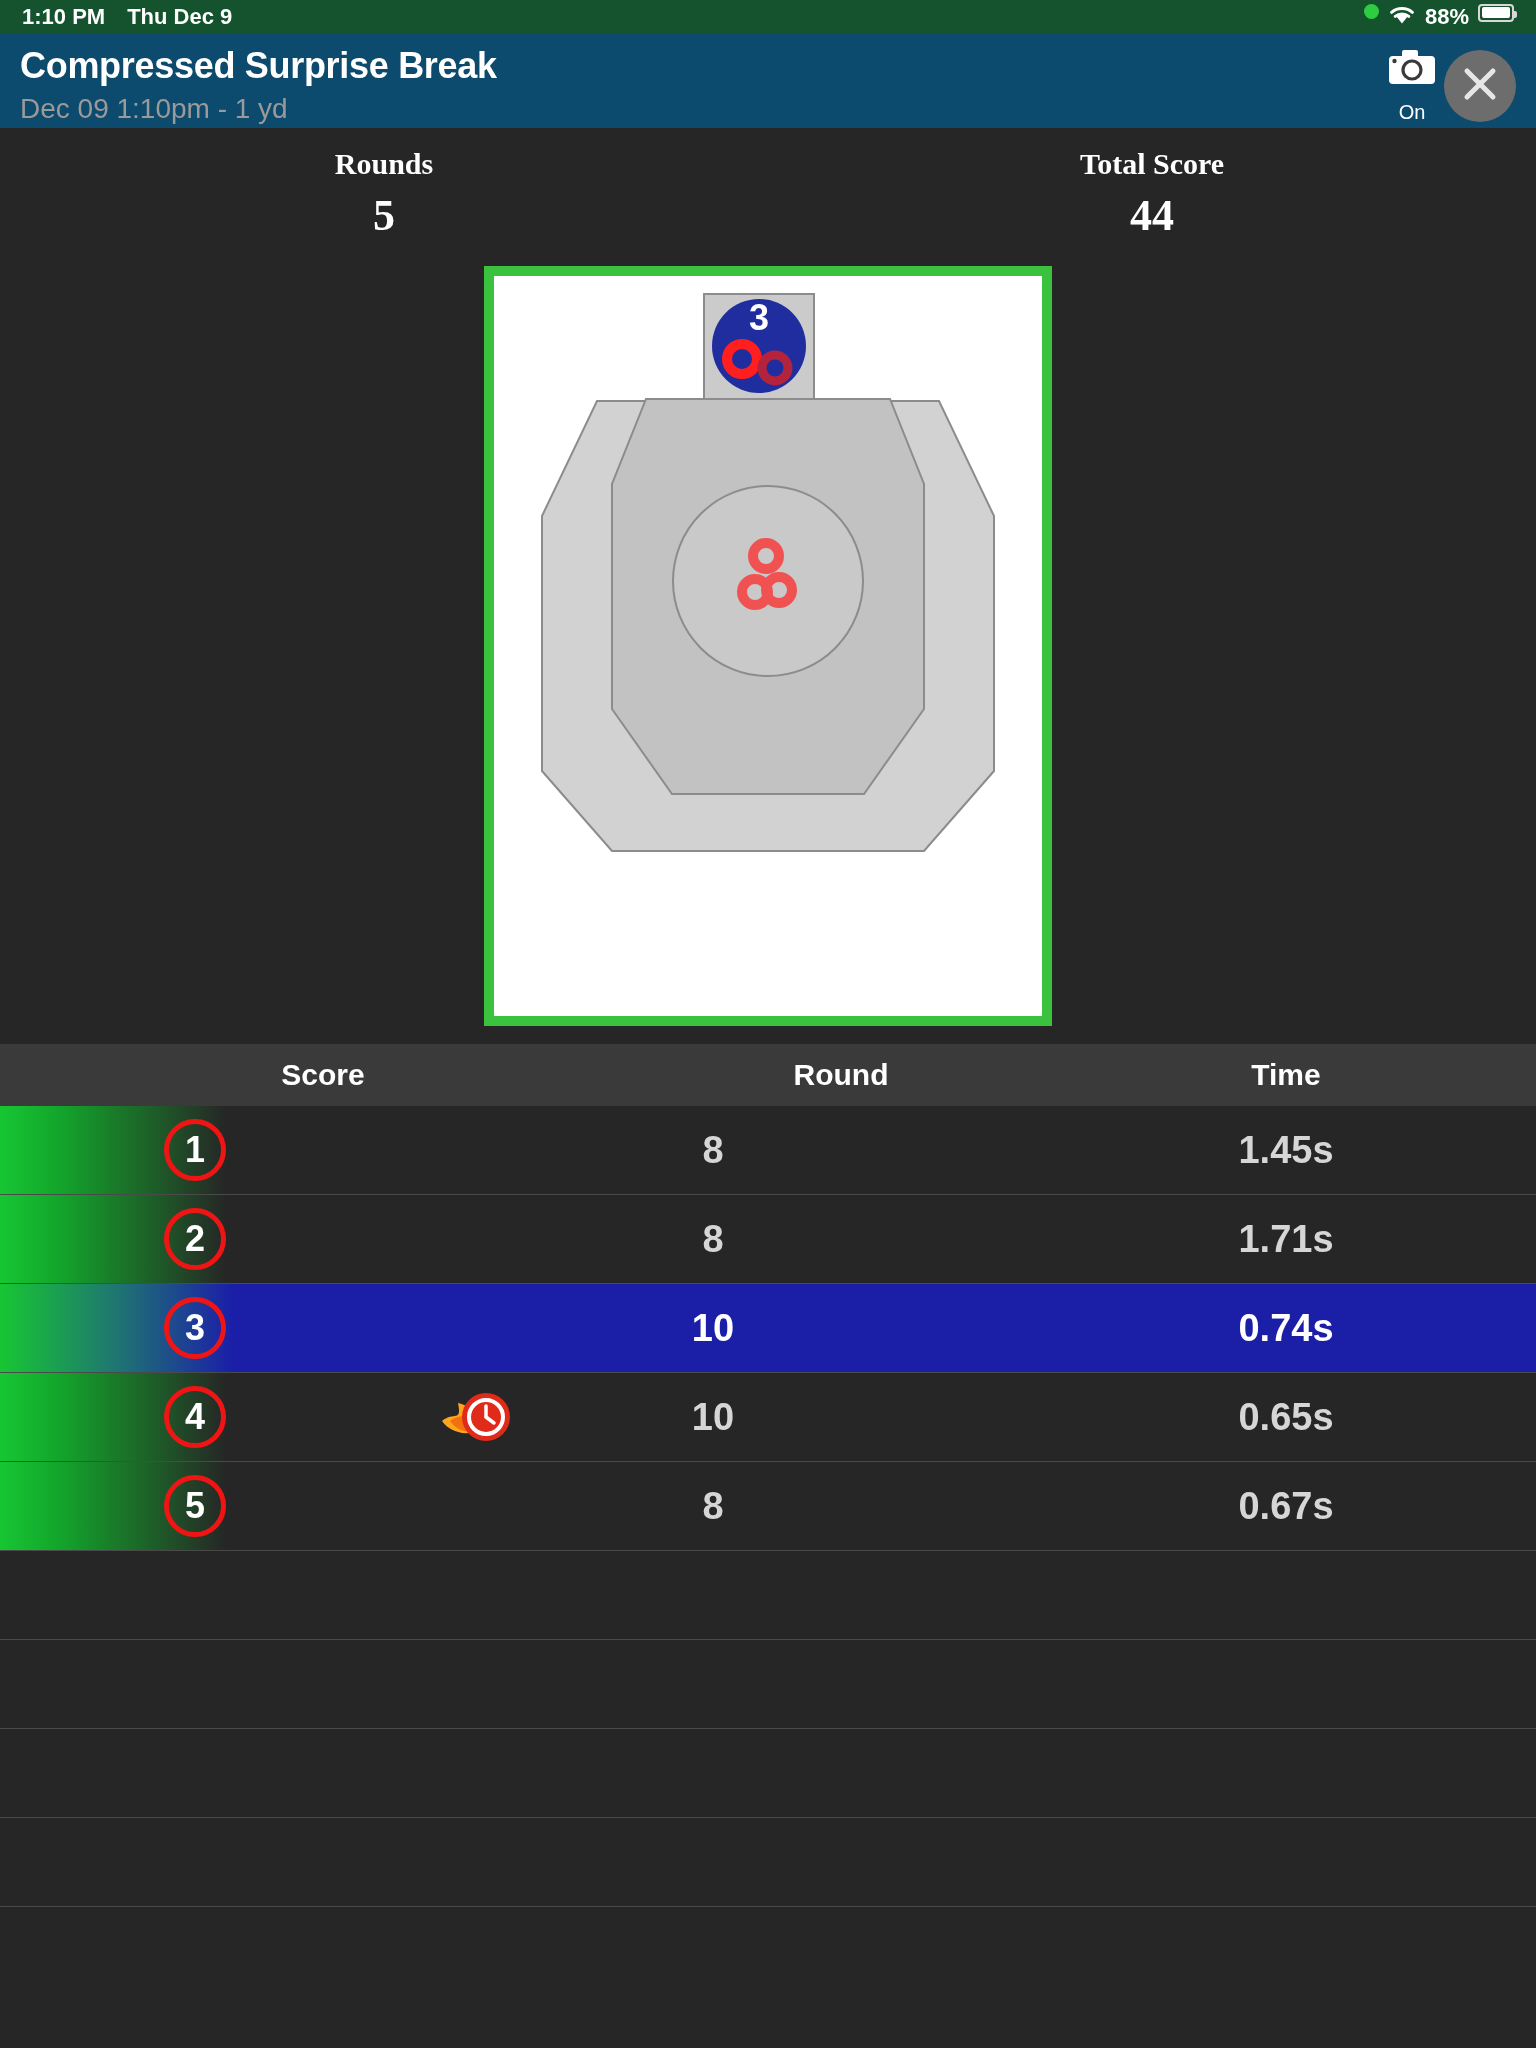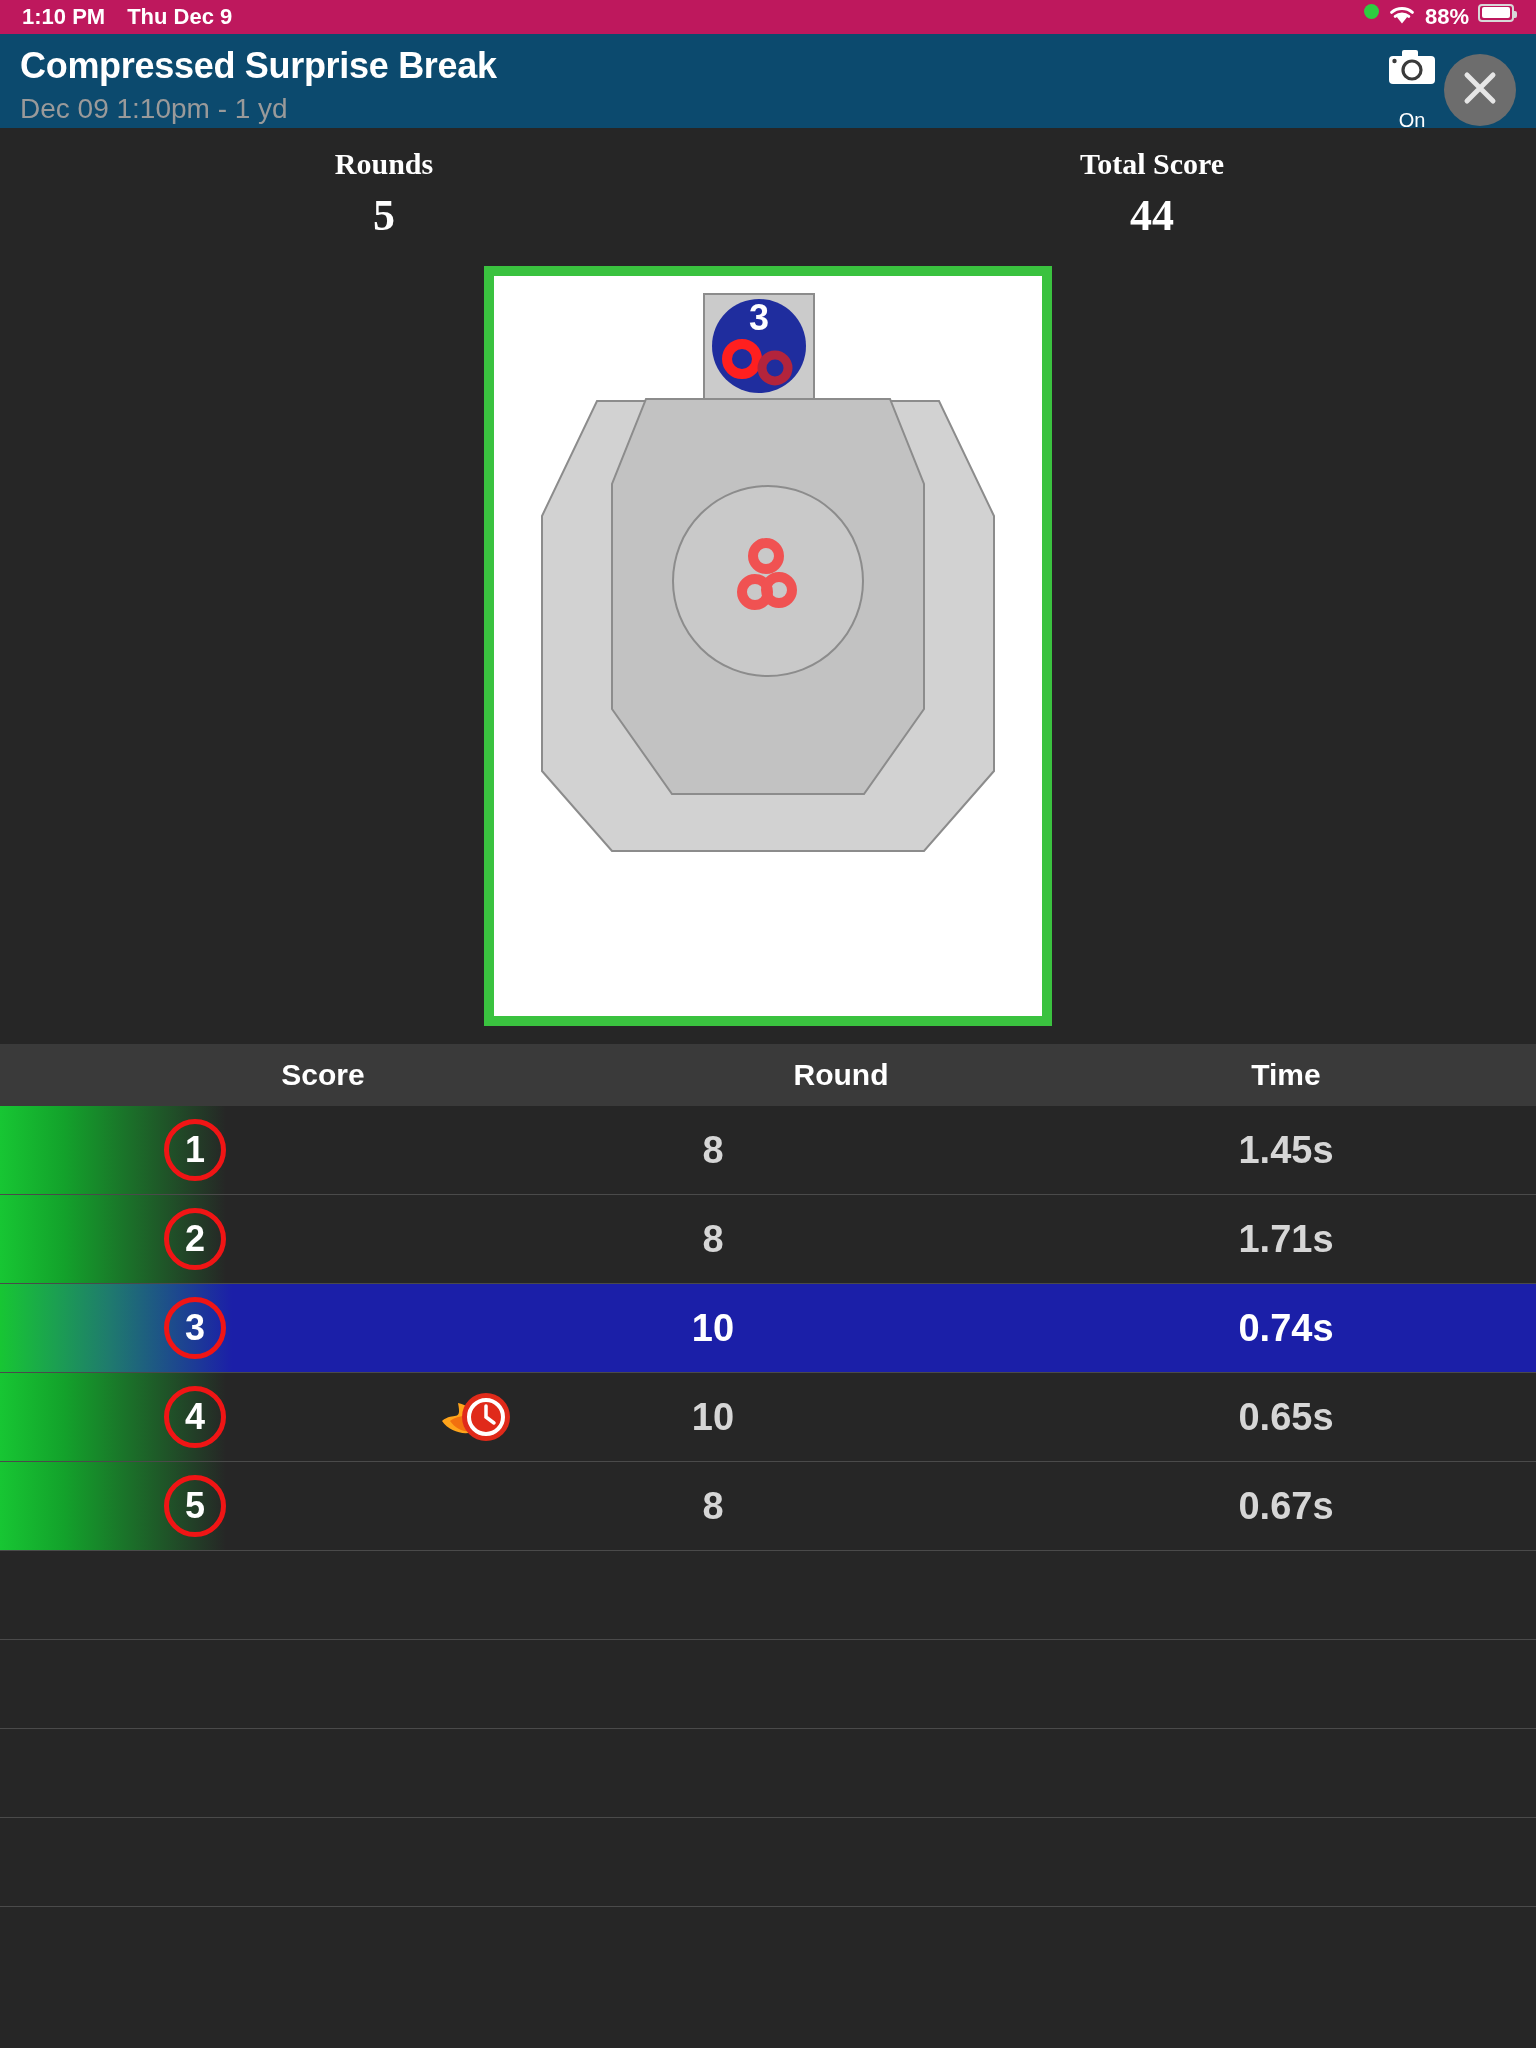--- a/index.html
+++ b/index.html
@@ -14,21 +14,21 @@
 
   
   .statusbar {
     height: 34px;
     display: flex;
     align-items: center;
     padding: 0 22px;
     color: #ffffff;
     font-size: 22px;
     font-weight: bold;
-    background: #be185d;
+    background: #14532d;
   }
   .sb-time { margin-right: 22px; }
   .sb-date { font-weight: bold; }
   .sb-right {
     margin-left: auto;
     display: flex;
     gap: 9px;
   }
   .rec-dot {
     width: 15px; height: 15px;
@@ -87,21 +87,21 @@
     margin-left: auto;
     display: flex;
     align-items: center;
     gap: 8px;
     padding-top: 8px;
   }
   .camera-toggle {
     display: flex;
     flex-direction: column;
     align-items: center;
-    gap: 19px;
+    gap: 11px;
     cursor: pointer;
   }
   .camera-toggle .cam-label {
     color: #ffffff;
     font-size: 20px;
     line-height: 22px;
   }
   .close-btn {
     width: 72px; height: 72px;
     border-radius: 50%;

